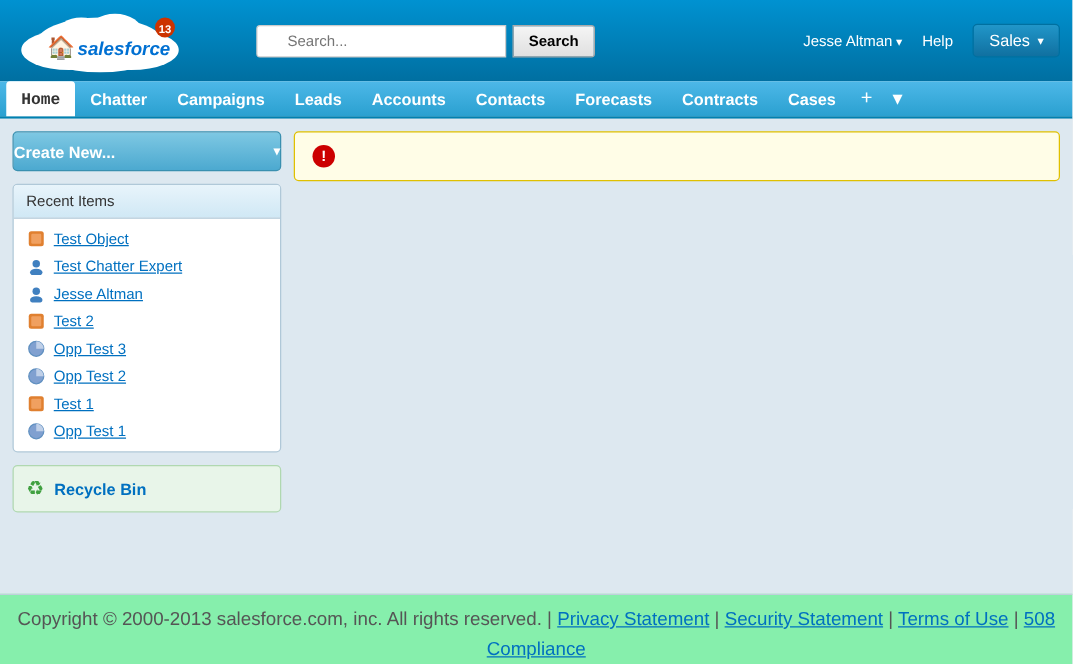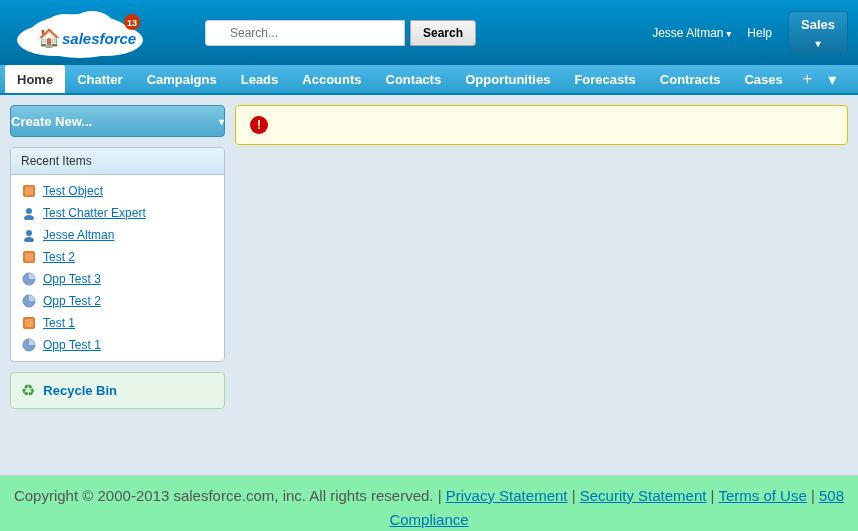--- a/index.html
+++ b/index.html
@@ -68,26 +68,25 @@
       font-size: 12px;
       text-decoration: none;
     }
     #app-selector {
       background: linear-gradient(180deg, #2196c9 0%, #1070a0 100%);
       border: 1px solid #0070a0;
       border-radius: 4px;
       color: white;
       padding: 5px 12px;
       font-size: 13px;
-      font-weight: bold;
+      font-weight: normal;
       cursor: pointer;
       display: flex;
       align-items: center;
       gap: 6px;
-      flex-direction: column;
     }
     #app-selector-arrow { font-size: 10px; }
 
     
     #nav {
       background: linear-gradient(180deg, #4db8e8 0%, #2aa0d0 100%);
       height: 30px;
       display: flex;
       align-items: stretch;
       padding: 0 5px;
@@ -102,20 +101,21 @@
       font-weight: bold;
       cursor: pointer;
       white-space: nowrap;
       text-decoration: none;
       border-radius: 3px 3px 0 0;
     }
     .nav-item.active {
       background: white;
       color: #333;
       border-radius: 3px 3px 0 0;
+      font-family: Liberation Mono, monospace;
     }
     .nav-more {
       display: flex;
       align-items: center;
       padding: 0 8px;
       color: white;
       font-size: 16px;
       cursor: pointer;
     }
 
@@ -295,21 +295,20 @@
   </div>
 </div>
 
 <div id="nav">
   <a class="nav-item active">Home</a>
   <a class="nav-item">Chatter</a>
   <a class="nav-item">Campaigns</a>
   <a class="nav-item">Leads</a>
   <a class="nav-item">Accounts</a>
   <a class="nav-item">Contacts</a>
-  <a class="nav-item">Opportunities</a>
   <a class="nav-item">Forecasts</a>
   <a class="nav-item">Contracts</a>
   <a class="nav-item">Cases</a>
   <span class="nav-more">+</span>
   <span class="nav-more">▾</span>
 </div>
 
 <div id="main">
   <div id="sidebar">
     <button id="create-new-btn">

